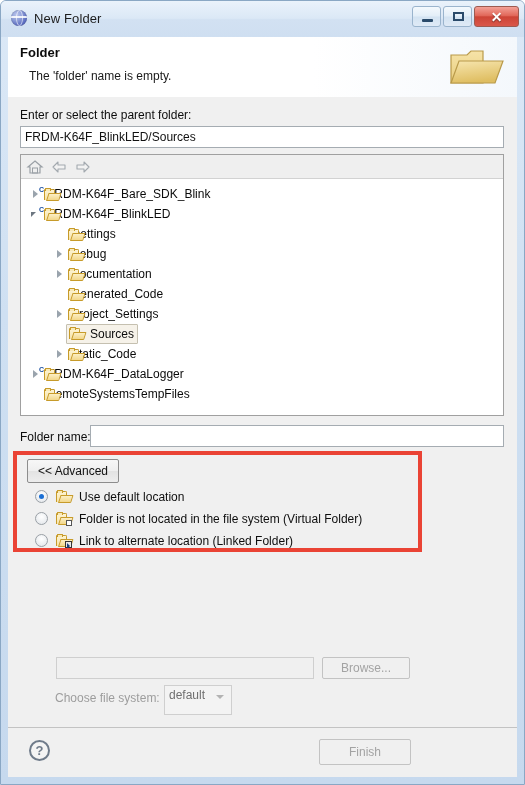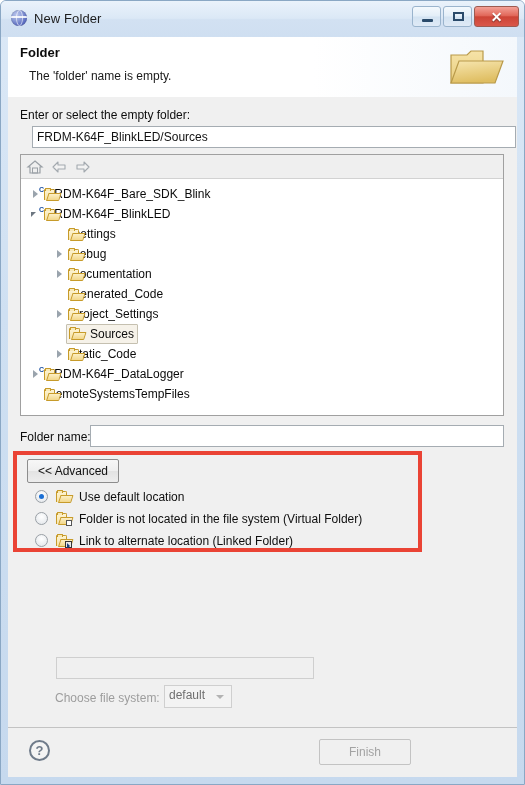--- a/index.html
+++ b/index.html
@@ -103,21 +103,21 @@
     background: #f0f0f0;
     box-sizing: border-box;
   }
 
   .lbl { font-size: 12px; color: #0d0d0d; }
   .lbl.disabled { color: #9d9d9d; }
 
   #lbl-parent { position: absolute; left: 12px; top: 11px; }
 
   #path-input {
-    position: absolute; left: 24px; top: 29px; width: 484px; height: 22px;
+    position: absolute; left: 12px; top: 29px; width: 484px; height: 22px;
     box-sizing: border-box;
     border: 1px solid #a5acb2; background: #ffffff;
     font-family: "Liberation Sans", sans-serif; font-size: 12px; color: #111;
     padding: 0 4px; outline: none;
   }
 
   
   #tree-box {
     position: absolute; left: 12px; top: 57px; width: 484px; height: 262px;
     box-sizing: border-box; border: 1px solid #a0a0a0; background: #ffffff;
@@ -250,21 +250,21 @@
   
   #loc-input {
     position: absolute; left: 48px; top: 560px; width: 258px; height: 22px;
     box-sizing: border-box; border: 1px solid #cfcfcf; background: #f0f0f0;
   }
   #btn-browse { position: absolute; left: 314px; top: 560px; width: 88px; height: 22px; }
   #btn-variables { position: absolute; left: 409px; top: 560px; width: 88px; height: 22px; }
 
   #lbl-filesystem { position: absolute; left: 47px; top: 594px; }
   #fs-combo {
-    position: absolute; left: 156px; top: 588px; width: 68px; height: 23px;
+    position: absolute; left: 156px; top: 588px; width: 68px; height: 30px;
     box-sizing: border-box; border: 1px solid #cfcfcf; background: #f3f3f3;
     font-size: 12px; color: #6f6f6f; line-height: 19px; padding-left: 4px;
   }
   #fs-combo .arrow {
     position: absolute; right: 7px; top: 9px; width: 0; height: 0;
     border-left: 4px solid transparent; border-right: 4px solid transparent;
     border-top: 4px solid #b3b3b3;
   }
 
   #btn-resfilters { position: absolute; left: 32px; top: 641px; width: 101px; height: 24px; }
@@ -327,21 +327,21 @@
           </linearGradient>
         </defs>
         <path d="M6 12 L22 12 L26 8 L38 8 L38 40 L6 40 Z" fill="url(#fg1)" stroke="#b99a4a" stroke-width="1.2"></path>
         <path d="M6 40 L14 18 L58 18 L50 40 Z" fill="url(#fg2)" stroke="#b99a4a" stroke-width="1.2"></path>
       </svg>
     </div>
   </div>
 
   <div id="content">
 
-    <div id="lbl-parent" class="lbl">Enter or select the empty folder:</div>
+    <div id="lbl-parent" class="lbl">Enter or select the parent folder:</div>
     <input id="path-input" type="text" value="FRDM-K64F_BlinkLED/Sources" style="">
 
     <div id="tree-box">
       <div id="tree-toolbar">
         <span class="tb-icon">
           <svg width="18" height="18" viewBox="0 0 18 18">
             <path d="M9 3 L16 9 L14 9 L14 15 L4 15 L4 9 L2 9 Z" fill="none" stroke="#9aa0a6" stroke-width="1.2"></path>
             <rect x="6.5" y="10" width="5" height="5" fill="none" stroke="#9aa0a6" stroke-width="1"></rect>
           </svg>
         </span>
@@ -492,20 +492,21 @@
             <span class="front"></span>
             <span class="badge-link"></span>
           </span>
       </span>
       <span>Link to alternate location (Linked Folder)</span>
     </div>
 
     <div id="redbox"></div>
 
     <input id="loc-input" type="text" disabled="" value="" style="">
+    <button id="btn-browse" class="btn disabled">Browse...</button>
 
     <div id="lbl-filesystem" class="lbl disabled">Choose file system:</div>
     <div id="fs-combo">
       <span>default</span>
       <span class="arrow"></span>
     </div>
 
     <button id="btn-resfilters" class="btn">Resource Filters...</button>
   </div>
 

